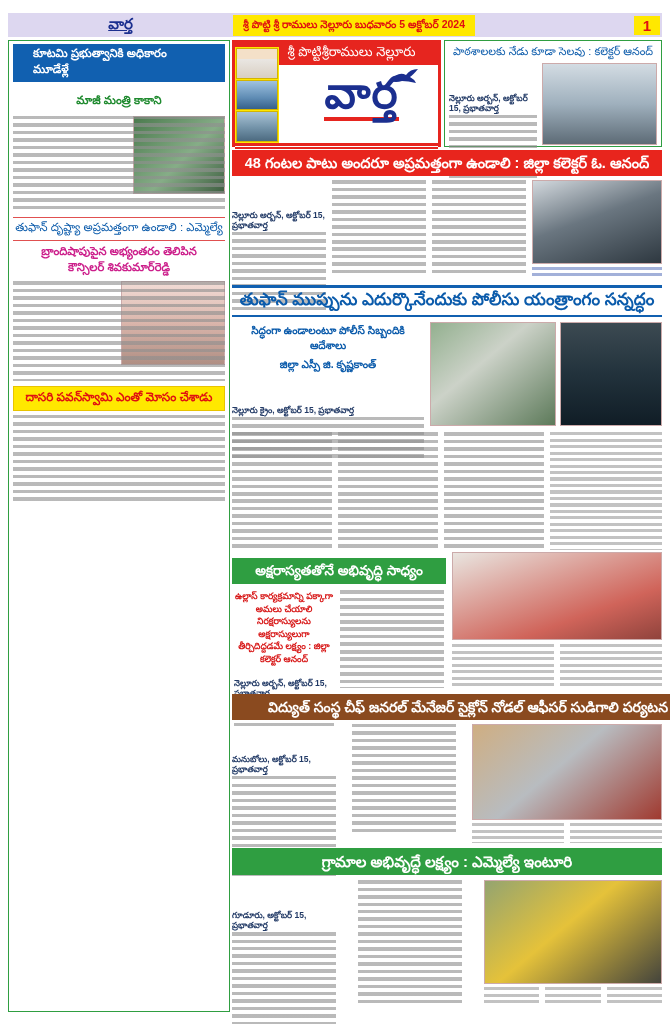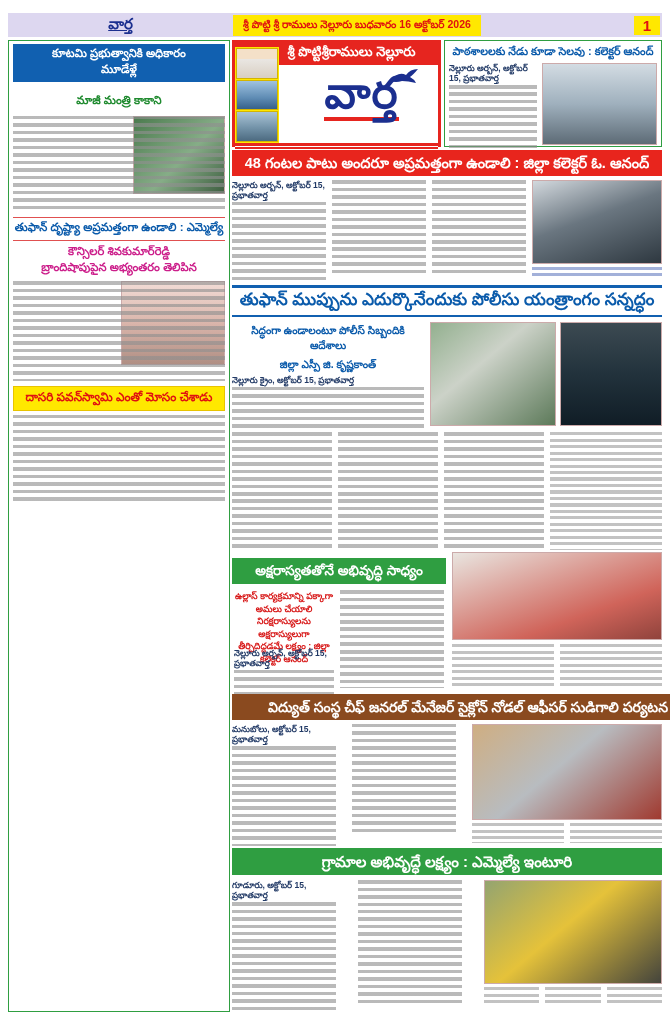--- a/index.html
+++ b/index.html
@@ -8,40 +8,40 @@
   .abs { position:absolute; }
 
   
   .topbar { left:8px; top:13px; width:654px; height:24px; background:#ddd7f0; display:flex; align-items:center; }
   .vartha-mini { width:225px; text-align:center; color:#1b2f8f; font-weight:bold; font-size:15px; text-decoration:underline; }
   .datebar { background:#ffe800; color:#e01010; font-weight:bold; font-size:10.5px; padding:3px 10px; white-space:nowrap; }
   .pagenum { margin-left:auto; background:#ffe800; color:#e01010; font-weight:bold; font-size:15px; padding:1px 9px; margin-right:2px; }
 
   
   .leftcol { left:8px; top:40px; width:222px; height:972px; border:1px solid #2f9e41; padding:3px 4px; }
-  .banner-blue { background:#1160b0; color:#fff; font-weight:bold; font-size:11.5px; text-align:center; padding:3px 20px; }
+  .banner-blue { background:#1160b0; color:#fff; font-weight:bold; font-size:11.5px; text-align:left; padding:3px 20px; }
   .sub-green { color:#1e8a2e; font-weight:bold; font-size:11.5px; text-align:center; padding:12px 0 3px; }
-  .head-blue { color:#0b5bab; font-weight:bold; font-size:11.5px; text-align:center; padding:3px 1px; }
+  .head-blue { color:#0b5bab; font-weight:normal; font-size:11.5px; text-align:center; padding:3px 1px; }
   .head-blue.redtrim { border-top:1px solid #e05050; border-bottom:1px solid #e05050; }
   .head-blue.greentrim { border:1px solid #7cc88a; background:#f4fbf4; }
   .sub-red { color:#d81a1a; font-weight:bold; font-size:11px; text-align:center; padding:1px 0 3px; }
   .head-magenta { color:#cc1f8b; font-weight:bold; font-size:11.5px; text-align:center; line-height:1.35; padding:3px 0; }
   .banner-yellow { background:#ffe800; color:#e01010; font-weight:bold; font-size:12px; text-align:center; padding:3px 2px; border:1px solid #e8c400; }
 
   .body-blk { position:relative; overflow:hidden; padding-top:3px; }
   .greek { background:repeating-linear-gradient(to bottom,#8f8f8f 0 3.5px,transparent 3.5px 7.5px); opacity:.62; }
   .greek-sm { background:repeating-linear-gradient(to bottom,#9a9a9a 0 3px,transparent 3px 6.5px); opacity:.6; }
   .greek-blue { background:repeating-linear-gradient(to bottom,#7b8fc9 0 3px,transparent 3px 6.5px); opacity:.7; }
-  .dateline { color:#223a66; font-weight:bold; font-size:8.5px; line-height:1.2; margin-bottom:2px; }
+  .dateline { color:#223a66; font-weight:bold; font-size:8.5px; line-height:1.2; margin-bottom:2px;margin-top:30px; }
   .photo { border:1px solid #caa; }
   .float-r { float:right; margin:0 0 3px 4px; }
 
   
   .masthead { left:232px; top:40px; width:209px; height:107px; background:#e6251f; padding:2px; }
-  .mast-titlebar { color:#fff; font-weight:bold; font-size:13px; text-align:center; padding:2px 0 3px 30px; }
+  .mast-titlebar { color:#fff; font-weight:normal; font-size:13px; text-align:center; padding:2px 0 3px 30px; }
   .mast-body { position:relative; background:#fff; height:78px; margin:0 1px; }
   .mast-strip { position:absolute; left:0; top:-18px; width:44px; height:96px; background:#ffe800; padding:1px; display:flex; flex-direction:column; gap:1px; }
   .mast-img { width:100%; flex:1; border:1px solid #d4b400; }
   .mast-logo { position:absolute; left:52px; top:6px; right:2px; text-align:center; color:#1b2f8f; font-weight:bold; font-size:44px; line-height:1; letter-spacing:1px; }
   .mast-logo u { text-decoration:none; border-bottom:4px solid #e6251f; }
   .dove { position:absolute; right:18px; top:2px; }
   .mast-footrule { height:5px; background:repeating-linear-gradient(to bottom,#e6251f 0 2px,#fff 2px 3px,#e6251f 3px 5px); margin:1px 1px 0; }
 
   
   .school { left:444px; top:40px; width:218px; height:107px; border:1px solid #2f9e41; padding:3px 4px; }
@@ -62,21 +62,21 @@
   .banner-brown { left:232px; top:694px; width:472px; height:26px; background:#8a4a1f; color:#fff; font-weight:bold; font-size:14px; text-align:center; line-height:26px; }
   .banner-green2 { left:232px; top:848px; width:430px; height:27px; background:#2f9e41; color:#fff; font-weight:bold; font-size:15px; text-align:center; line-height:27px; }
 
   .caprow { display:flex; gap:6px; margin-top:3px; }
 </style>
 </head>
 <body>
 
 <div class="abs topbar">
   <div class="vartha-mini">వార్త</div>
-  <div class="datebar">శ్రీ పొట్టి శ్రీ రాములు నెల్లూరు బుధవారం 16 అక్టోబర్ 2026</div>
+  <div class="datebar">శ్రీ పొట్టి శ్రీ రాములు నెల్లూరు బుధవారం 5 అక్టోబర్ 2024</div>
   <div class="pagenum">1</div>
 </div>
 
 <div class="abs leftcol">
 
   <div>
     <div class="banner-blue">కూటమి ప్రభుత్వానికి అధికారం మూడేళ్లే</div>
     <div class="sub-green">మాజీ మంత్రి కాకాని</div>
     <div class="body-blk" style="height:104px;">
       <div class="photo float-r" style="width:92px;height:78px;background:linear-gradient(135deg,#4a7a4d,#86ad87 55%,#3e5e40);"></div>
@@ -85,22 +85,22 @@
   </div>
 
   <div>
     <div class="head-blue redtrim">తుఫాన్ దృష్ట్యా అప్రమత్తంగా ఉండాలి : ఎమ్మెల్యే</div>
   </div>
 
 
 
   <div>
     <div class="head-magenta">
+      <div>బ్రాందిషాపుపైన అభ్యంతరం తెలిపిన</div>
       <div>కౌన్సిలర్ శివకుమార్‌రెడ్డి</div>
-      <div>బ్రాందిషాపుపైన అభ్యంతరం తెలిపిన</div>
     </div>
     <div class="body-blk" style="height:108px;">
       <div class="photo float-r" style="width:104px;height:84px;background:linear-gradient(180deg,#f2dcd6,#dab5ab 50%,#b08f84);"></div>
       <div class="greek" style="height:100px;"></div>
     </div>
   </div>
 
   <div>
     <div class="banner-yellow">దాసరి పవన్‌స్వామి ఎంతో మోసం చేశాడు</div>
     <div class="greek" style="height:86px;margin-top:4px;"></div>

